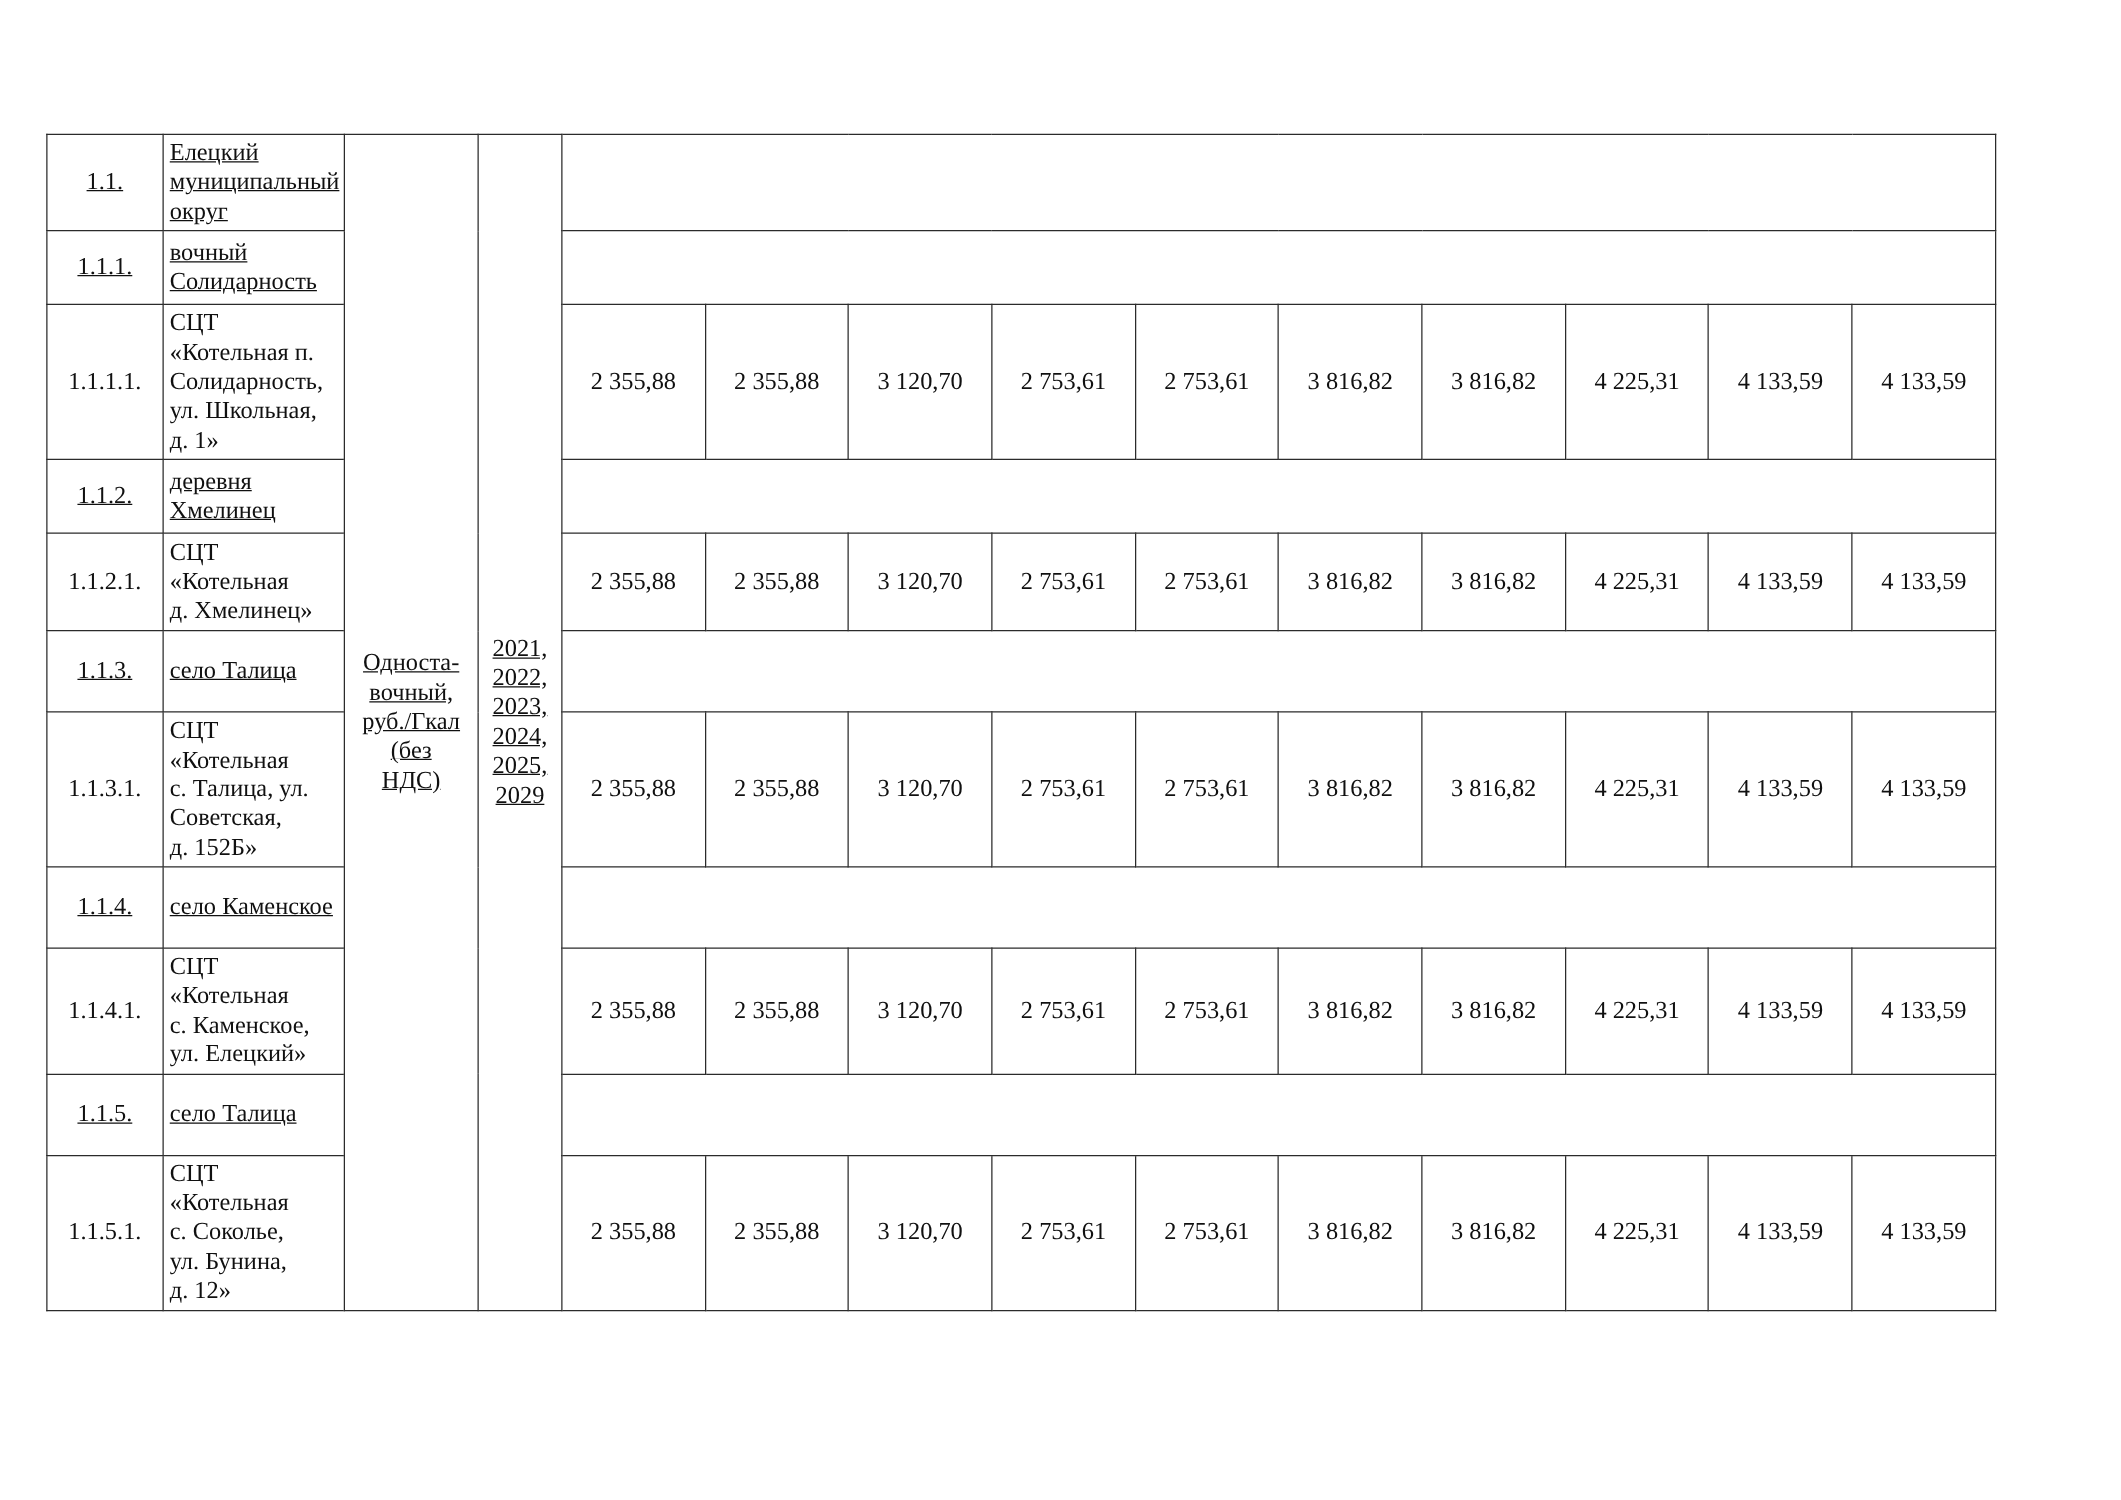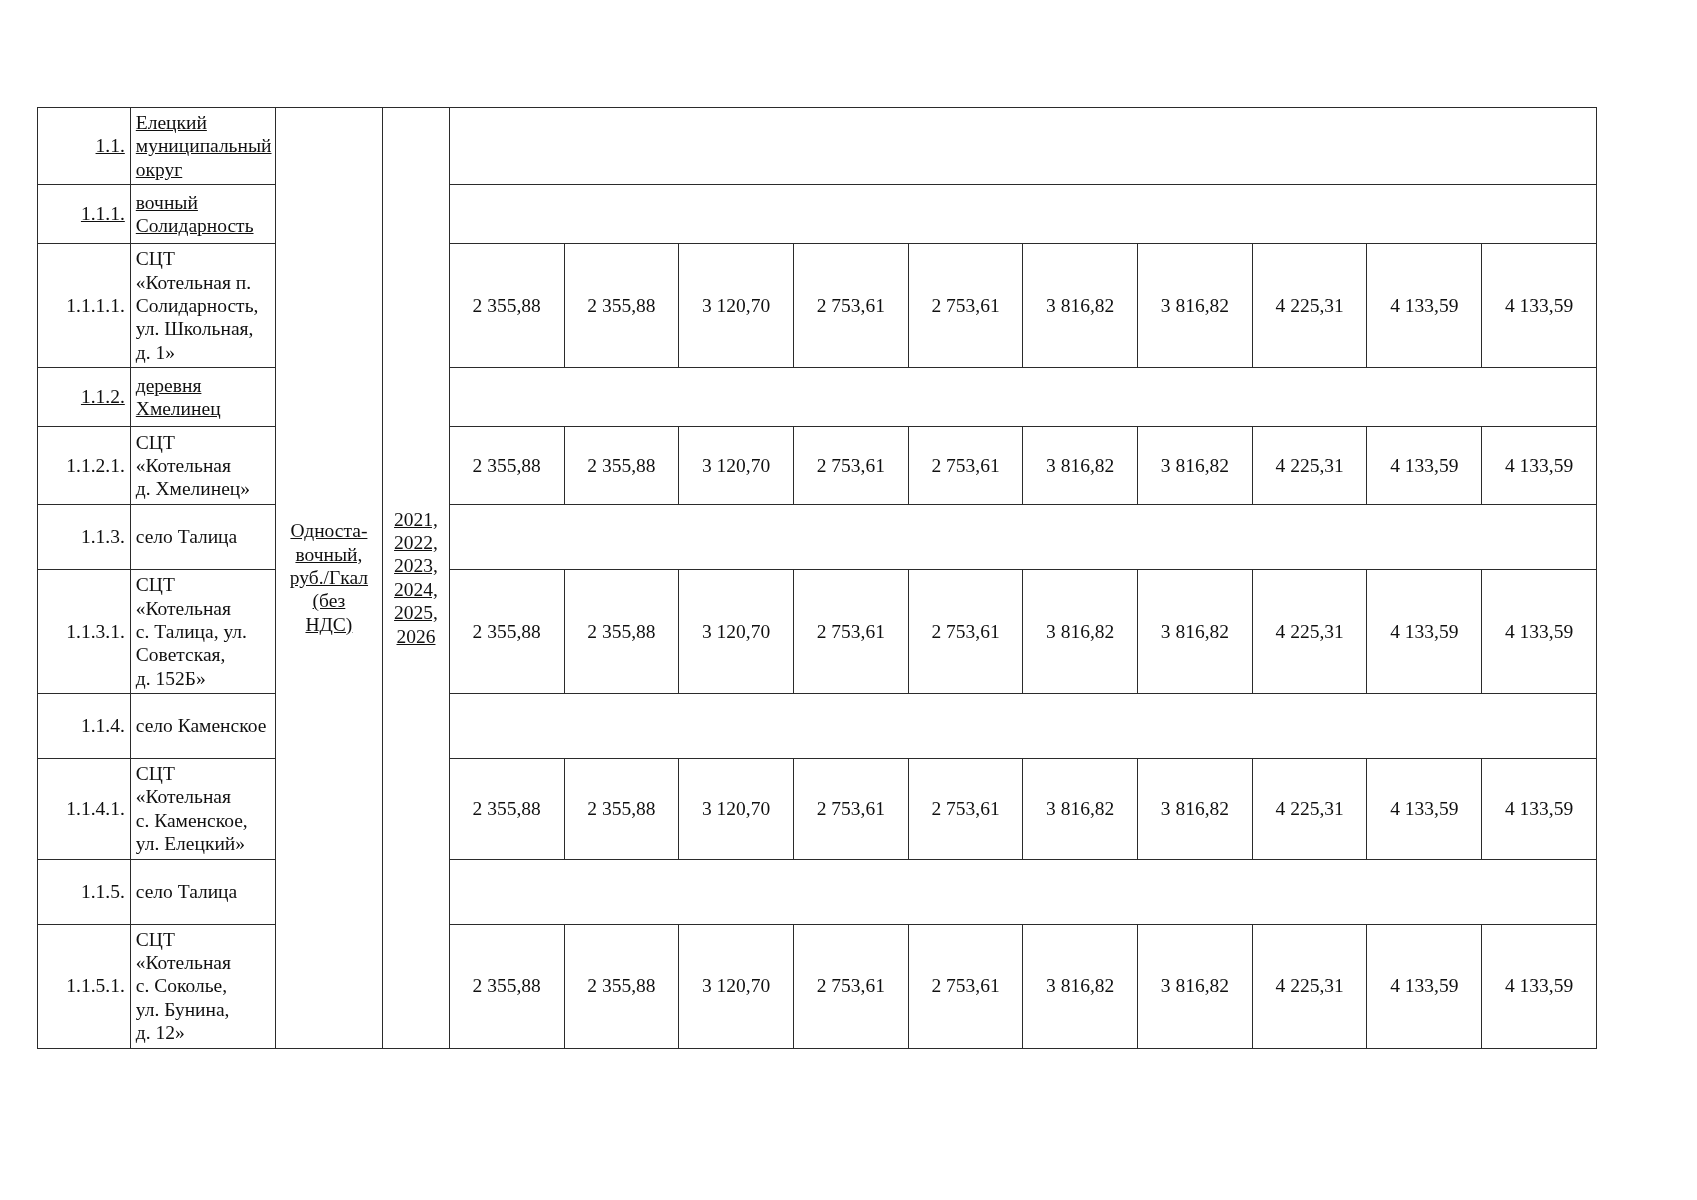--- a/index.html
+++ b/index.html
@@ -39,21 +39,21 @@
     background:#ffffff;
   }
   
   col.c-num   {width:89px;}
   col.c-name  {width:139px;}
   col.c-type  {width:103px;}
   col.c-years {width:64px;}
   col.c-val   {width:110px;}
 
   td.num{
-    text-align:right;
+    text-align:center;
     white-space:nowrap;
   }
   td.name{
     text-align:left;
   }
   td.type,
   td.years{
     text-align:center;
     vertical-align:top;
     padding-top:8px;
@@ -65,21 +65,21 @@
   td.blank{
     background:#ffffff;
   }
   
   .vspan{ vertical-align:top; }
 
   
   tr.r-loc td{ height:52px;text-decoration:underline; }
   tr.r-data td{ height:101px; }
   tr.r-data-sm td{ height:71px; }
-  tr.r-loc-sm td{ height:58px; }
+  tr.r-loc-sm td{ height:58px;text-decoration:underline; }
 
   .name-lines{
     display:block;
   }
 </style>
 </head>
 <body>
 
 <div id="page">
 
@@ -115,21 +115,21 @@
           <span class="name-lines">руб./Гкал</span>
           <span class="name-lines">(без</span>
           <span class="name-lines">НДС)</span>
         </td>
         <td class="years vspan" rowspan="11">
           <span class="name-lines">2021,</span>
           <span class="name-lines">2022,</span>
           <span class="name-lines">2023,</span>
           <span class="name-lines">2024,</span>
           <span class="name-lines">2025,</span>
-          <span class="name-lines">2026</span>
+          <span class="name-lines">2029</span>
         </td>
         <td class="blank" colspan="10"></td>
       </tr>
 
       <tr class="r-loc">
         <td class="num">1.1.1.</td>
         <td class="name">
           <span class="name-lines">вочный</span>
           <span class="name-lines">Солидарность</span>
         </td>

